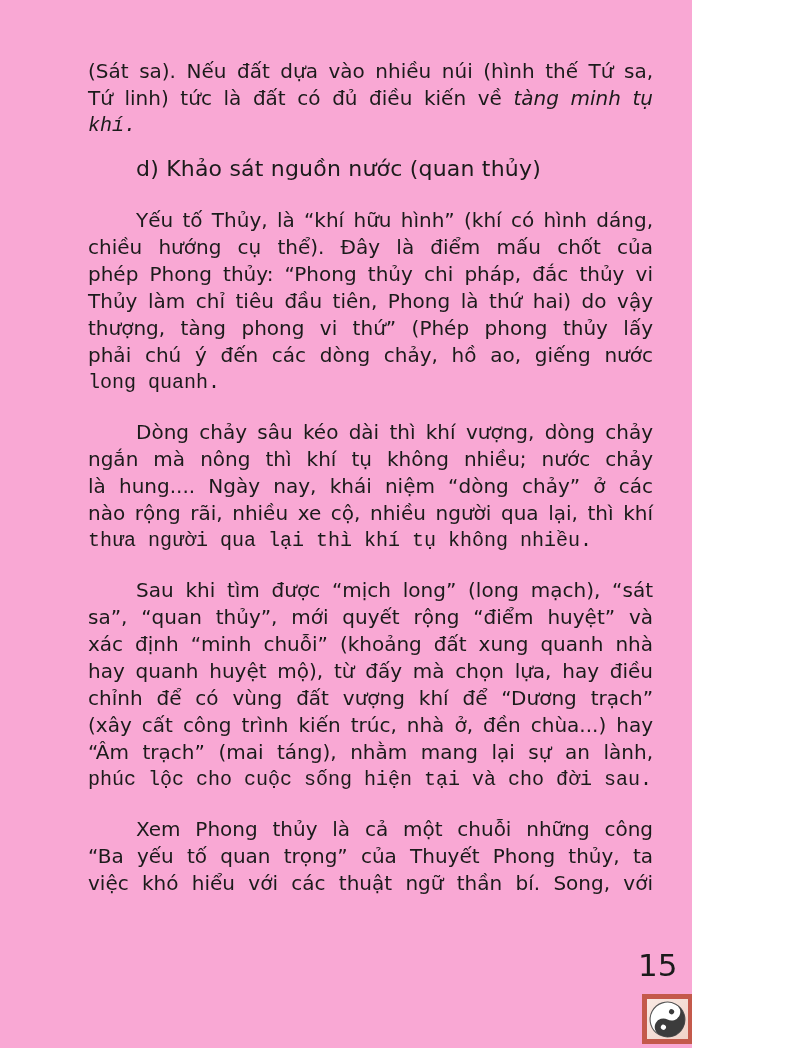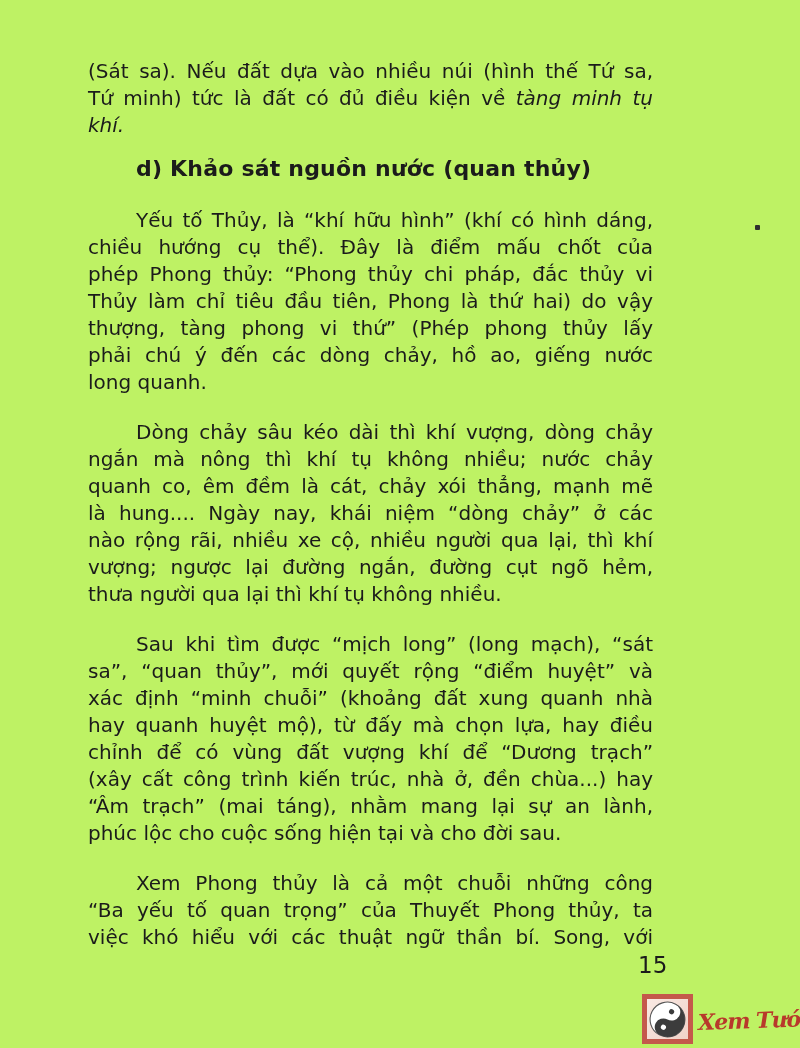--- a/index.html
+++ b/index.html
@@ -1,47 +1,47 @@
 <!DOCTYPE html>
 <html lang="vi"><head>
 <meta charset="utf-8">
 <style>
   html,body { margin:0; padding:0; background:#ffffff; }
   .sheet {
     position:relative;
-    width:800px; height:1048px;
-    background:#bef264;
+    width:692px; height:1048px;
+    background:#f9a8d4;
     color:#1b1b1b;
     font-family:"DejaVu Sans","Liberation Sans",sans-serif;
     overflow:hidden;
   }
   .text-block {
     position:absolute; left:88px; top:58px; width:565px;
     font-size:20px;
   }
   .para { margin:0 0 10px 0; }
   .line {
     display:block;
     line-height:27px; min-height:27px;
     text-align:justify;
     text-align-last:justify;
   }
-  .line.short { text-align-last:left; }
+  .line.short { text-align-last:left;font-family:Liberation Mono, monospace; }
   .line.first { text-indent:48px;margin-top:23px; }
   .it, em.it { font-style:italic; }
   .heading {
-    font-size:22px; font-weight:bold;
+    font-size:22px; font-weight:normal;
     margin:15px 0 12px 0;
     padding-left:48px;
     letter-spacing:0.2px;
     line-height:30px;
   }
   .page-number {
     position:absolute; left:638px; top:951px;
-    font-size:23px; line-height:28px;
+    font-size:31px; line-height:28px;
   }
   .speck {
     position:absolute; left:755px; top:225px;
     width:5px; height:5px; background:#2f2f2f; border-radius:1px;
   }
   .watermark {
     position:absolute; left:642px; top:994px;
     display:flex; align-items:center;
   }
   .wm-frame {
@@ -64,43 +64,41 @@
 </style>
 </head>
 <body>
 
 <div class="sheet">
 
   <main class="text-block">
 
     <div class="para">
       <span class="line">(Sát sa). Nếu đất dựa vào nhiều núi (hình thế Tứ sa,</span>
-      <span class="line"><span>Tứ minh) tức là đất có đủ điều kiện về </span><em class="it">tàng minh tụ</em></span>
+      <span class="line"><span>Tứ linh) tức là đất có đủ điều kiến về </span><em class="it">tàng minh tụ</em></span>
       <span class="line short it">khí.</span>
     </div>
 
     <div class="heading">d) Khảo sát nguồn nước (quan thủy)</div>
 
     <div class="para">
       <span class="line first">Yếu tố Thủy, là “khí hữu hình” (khí có hình dáng,</span>
       <span class="line">chiều hướng cụ thể). Đây là điểm mấu chốt của</span>
       <span class="line">phép Phong thủy: “Phong thủy chi pháp, đắc thủy vi</span>
       <span class="line">Thủy làm chỉ tiêu đầu tiên, Phong là thứ hai) do vậy</span>
       <span class="line">thượng, tàng phong vi thứ” (Phép phong thủy lấy</span>
       <span class="line">phải chú ý đến các dòng chảy, hồ ao, giếng nước</span>
       <span class="line short">long quanh.</span>
     </div>
 
     <div class="para">
       <span class="line first">Dòng chảy sâu kéo dài thì khí vượng, dòng chảy</span>
       <span class="line">ngắn mà nông thì khí tụ không nhiều; nước chảy</span>
-      <span class="line">quanh co, êm đềm là cát, chảy xói thẳng, mạnh mẽ</span>
       <span class="line">là hung.... Ngày nay, khái niệm “dòng chảy” ở các</span>
       <span class="line">nào rộng rãi, nhiều xe cộ, nhiều người qua lại, thì khí</span>
-      <span class="line">vượng; ngược lại đường ngắn, đường cụt ngõ hẻm,</span>
       <span class="line short">thưa người qua lại thì khí tụ không nhiều.</span>
     </div>
 
     <div class="para">
       <span class="line first">Sau khi tìm được “mịch long” (long mạch), “sát</span>
       <span class="line">sa”, “quan thủy”, mới quyết rộng “điểm huyệt” và</span>
       <span class="line">xác định “minh chuỗi” (khoảng đất xung quanh nhà</span>
       <span class="line">hay quanh huyệt mộ), từ đấy mà chọn lựa, hay điều</span>
       <span class="line">chỉnh để có vùng đất vượng khí để “Dương trạch”</span>
       <span class="line">(xây cất công trình kiến trúc, nhà ở, đền chùa...) hay</span>

